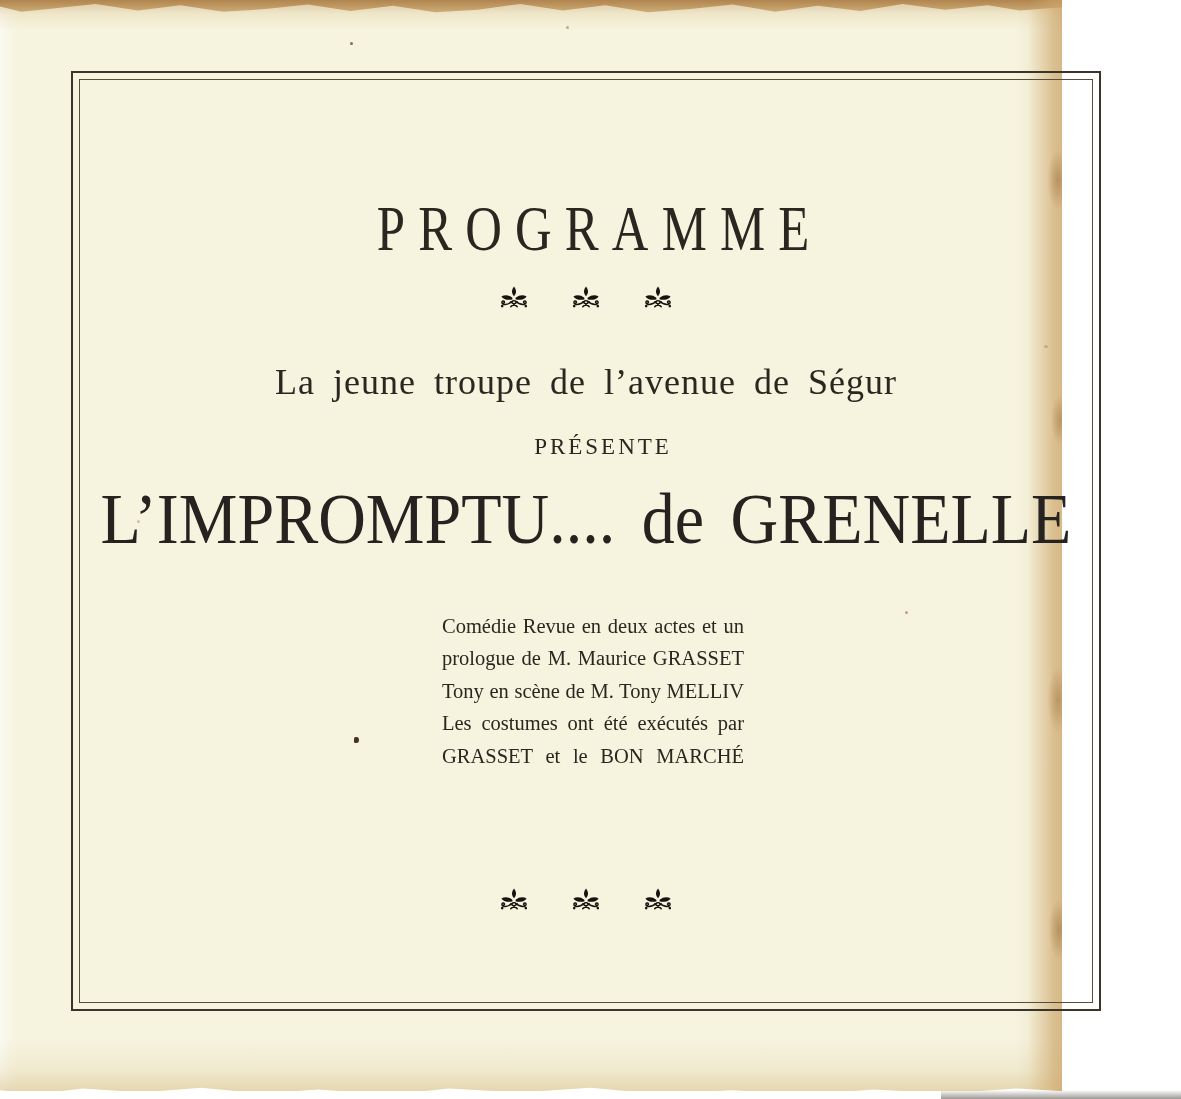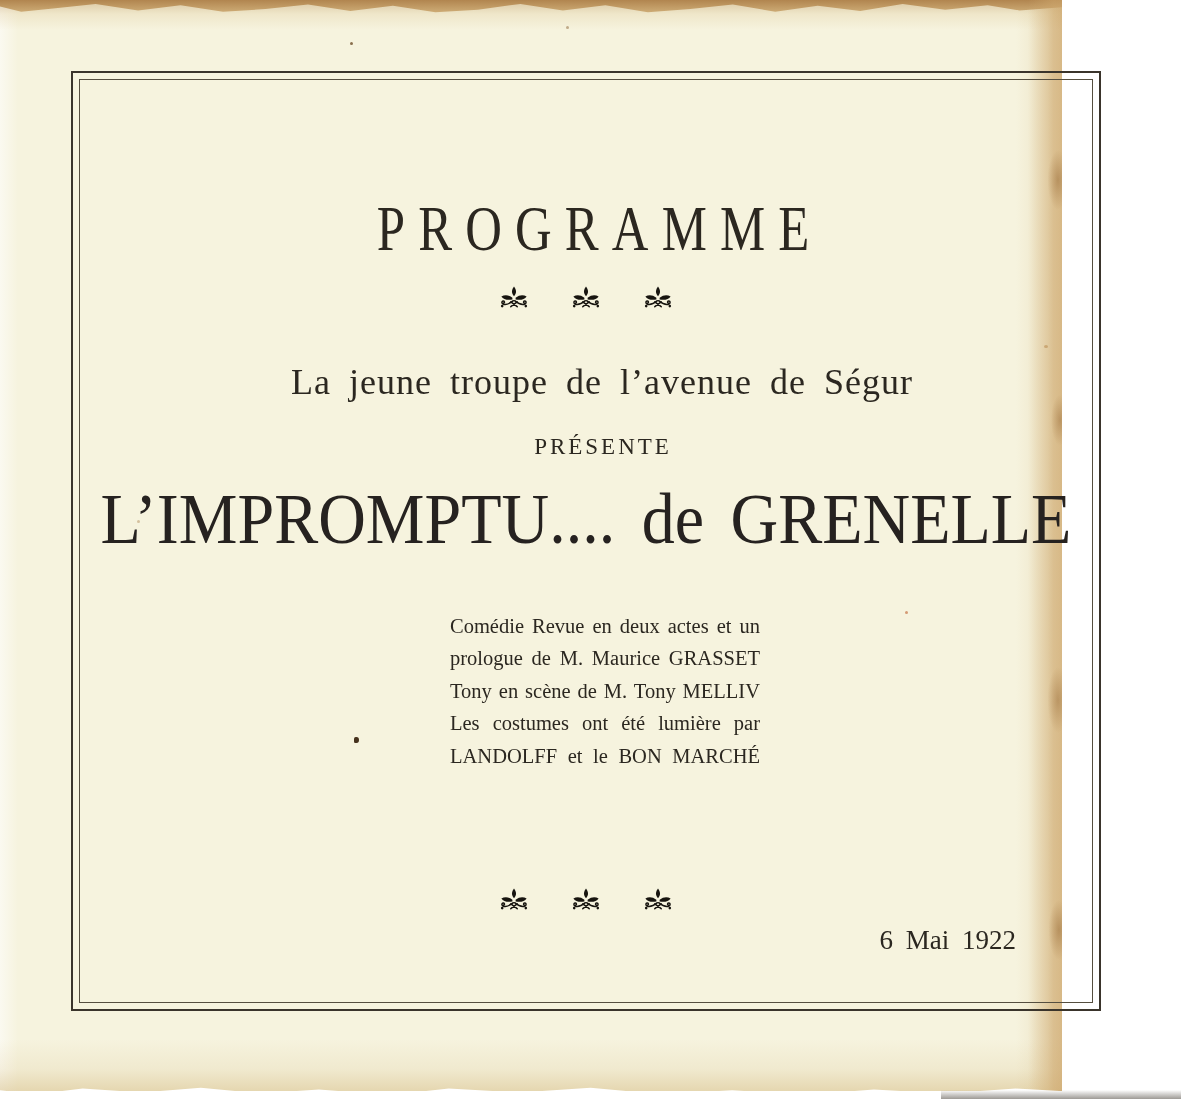--- a/index.html
+++ b/index.html
@@ -53,37 +53,37 @@
   
   .frame-outer{
     position:absolute;left:71px;top:71px;width:1026px;height:936px;
     border:2px solid #3a342b;
   }
   .frame-inner{
     position:absolute;left:79px;top:79px;width:1012px;height:922px;
     border:1px solid #554e3f;
   }
   
-  .ink{color:#2b2720;padding-left:16px;}
+  .ink{color:#2b2720;}
   .centerband{position:absolute;left:71px;width:1030px;text-align:center;line-height:1;}
   .title{
     top:198px;font-size:54px;letter-spacing:14px;padding-left:14px;
     transform:scale(.94,1.16);transform-origin:50% 0;font-weight:400;
   }
   .troupe{top:364px;font-size:36px;word-spacing:8px;letter-spacing:1px;}
   .presente{top:435px;font-size:23px;letter-spacing:3px;padding-left:17px;}
   .main-title{
     top:482px;font-size:66px;word-spacing:10px;
     transform:scaleY(1.10);transform-origin:50% 0;color:#262220;
   }
   .credits{
     position:absolute;left:434px;top:610px;width:310px;
     font-size:20.5px;line-height:32.4px;
   }
-  .credit-line{text-align:justify;text-align-last:justify;}
+  .credit-line{text-align:justify;text-align-last:justify;margin-left:8px;}
   .date{top:927px;left:71px;width:929px;text-align:right;font-size:27px;word-spacing:6px;position:absolute;line-height:1;}
   
   .fleuron-row{
     position:absolute;left:71px;width:1030px;display:flex;justify-content:center;gap:42px;
   }
   .fleuron-row.top{top:286px;}
   .fleuron-row.bottom{top:888px;}
   .fleuron{width:30px;height:27px;color:#17140f;}
   
   .speck{position:absolute;border-radius:50%;}
@@ -142,37 +142,36 @@
     <div class="centerband troupe ink">La jeune troupe de l’avenue de Ségur</div>
 
     <div class="centerband presente ink">PRÉSENTE</div>
 
     <div class="centerband main-title">L’IMPROMPTU.... de GRENELLE</div>
 
     <div class="credits ink">
       <div class="credit-line">Comédie Revue en deux actes et un</div>
       <div class="credit-line">prologue de M. Maurice GRASSET</div>
       <div class="credit-line">Tony en scène de M. Tony MELLIV</div>
-      <div class="credit-line">Les costumes ont été lumière par</div>
-      <div class="credit-line">LANDOLFF et le BON MARCHÉ</div>
+      <div class="credit-line">Les costumes ont été exécutés par</div>
+      <div class="credit-line">GRASSET et le BON MARCHÉ</div>
     </div>
 
     <div class="fleuron-row bottom">
       <svg class="fleuron">
           <use href="#fleuron-shape"></use>
         </svg>
       <svg class="fleuron">
           <use href="#fleuron-shape"></use>
         </svg>
       <svg class="fleuron">
           <use href="#fleuron-shape"></use>
         </svg>
     </div>
 
-    <div class="date ink">6 Mai 1922</div>
 
     <div class="speck s1"></div>
     <div class="speck s2"></div>
     <div class="speck s3"></div>
     <div class="speck s4"></div>
     <div class="speck s5"></div>
     <div class="speck s6"></div>
   </div>
 
   <div class="scan-bed"></div>

